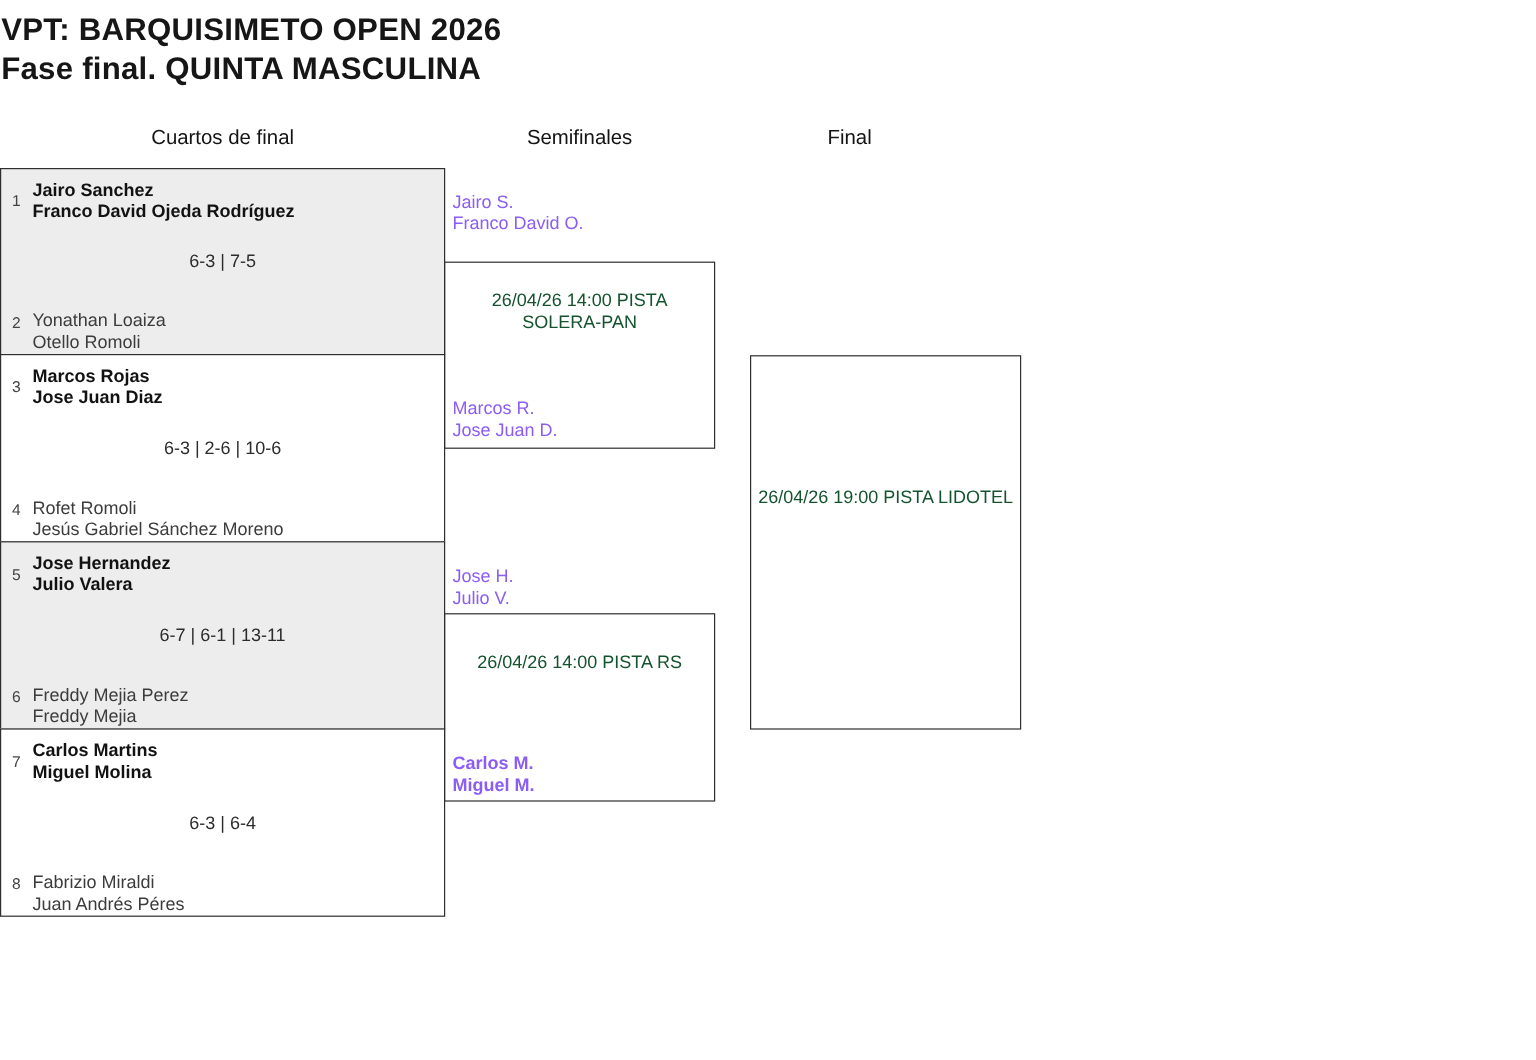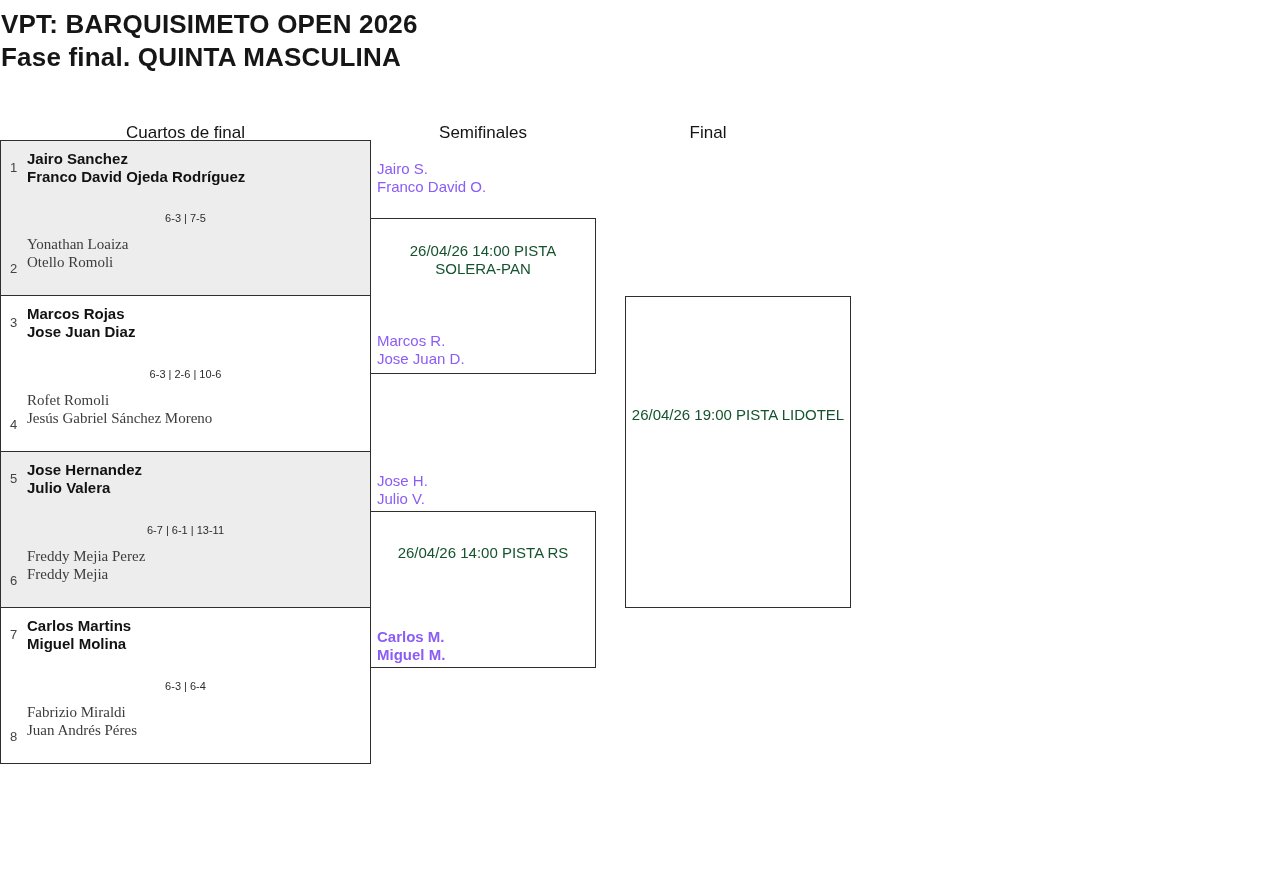--- a/index.html
+++ b/index.html
@@ -7,46 +7,46 @@
   .stage { position:relative; width:1280px; height:772px; background:#ffffff; overflow:hidden; }
 
   .title, .subtitle {
     position:absolute; left:1px; font-size:26px; line-height:33px;
     font-weight:700; color:#161616; letter-spacing:0.2px; white-space:nowrap;
   }
   .title    { top:8px; }
   .subtitle { top:41px; }
 
   .col-header {
-    position:absolute; top:123px; font-size:17px; line-height:20px;
+    position:absolute; top:105px; font-size:17px; line-height:20px;
     font-weight:500; color:#141414; text-align:center;
   }
 
   
   .match {
     position:absolute; left:0; width:371px; box-sizing:border-box;
     border:1px solid #2e2e2e; background:#ffffff;
   }
   .match.shaded { background:#ededee; }
   .seed {
     position:absolute; left:9px; width:15px; font-size:13px; line-height:16px;
     color:#434343; text-align:left;
   }
   .seed-top    { top:19px; }
   .seed-bottom { bottom:18px; }
   .team {
     position:absolute; left:26px; right:6px; font-size:15px; line-height:18px;
     color:#3c3c3c; font-weight:400;
   }
   .team-top    { top:9px; }
-  .team-bottom { bottom:24px;font-family:Liberation Serif, serif; }
+  .team-bottom { bottom:0; }
   .team.winner { color:#121212; font-weight:700; }
   .score {
     position:absolute; left:0; right:0; top:50%; transform:translateY(-50%);
-    text-align:center; font-size:11px; color:#2c2c2c;
+    text-align:center; font-size:15px; color:#2c2c2c;
   }
 
   
   .round-box {
     position:absolute; box-sizing:border-box; border:1px solid #2e2e2e;
     background:transparent;
   }
   .schedule {
     position:absolute; left:10px; right:10px; text-align:center;
     font-size:15px; line-height:18px; color:#14532d;

